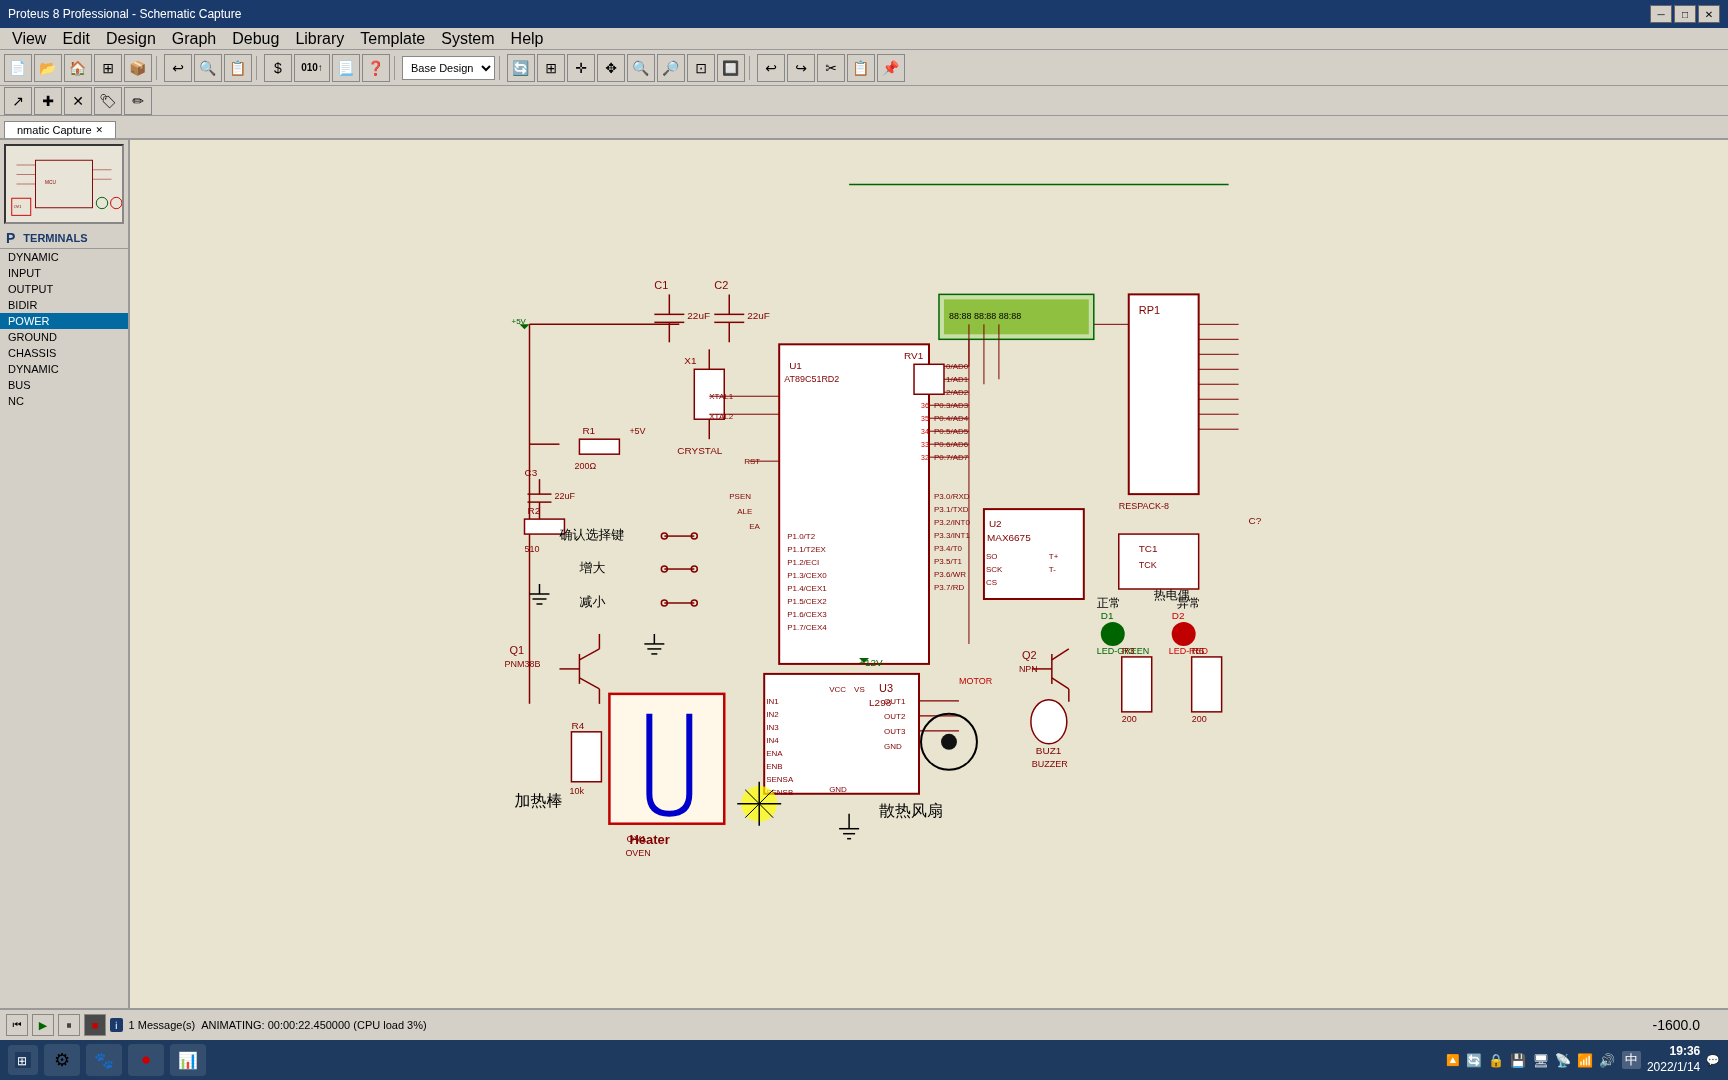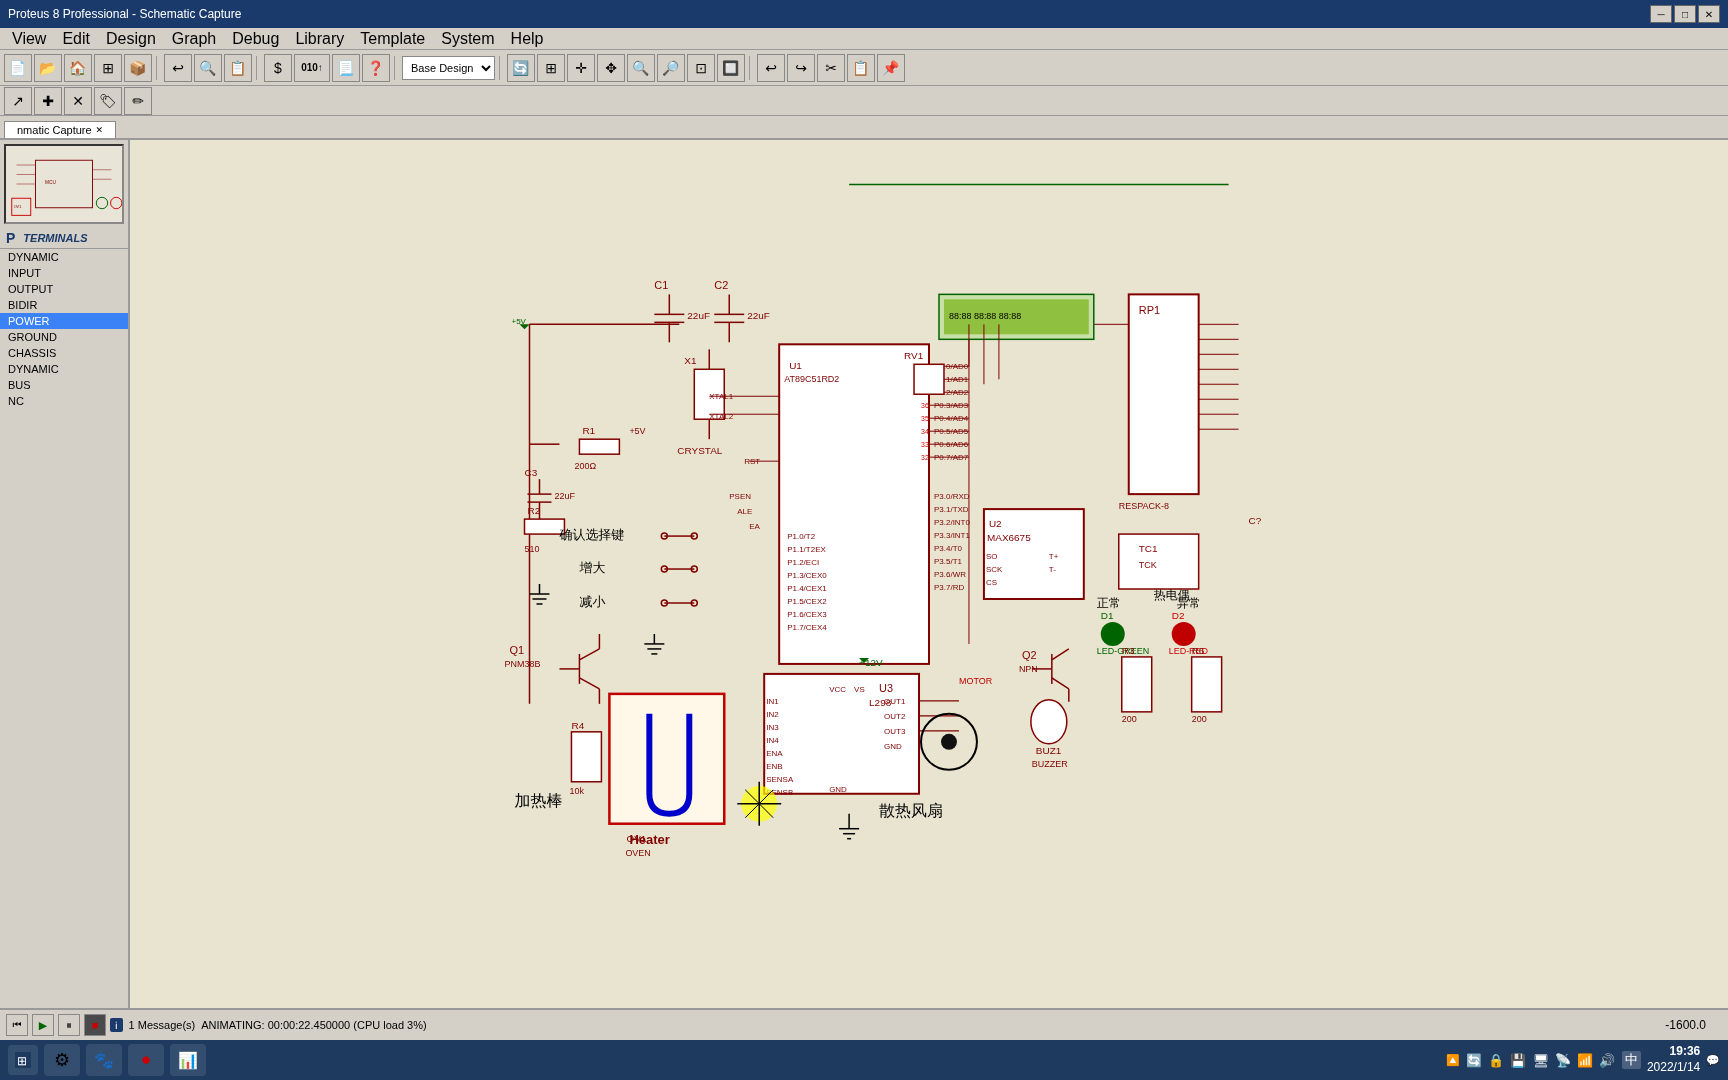--- a/index.html
+++ b/index.html
@@ -121,21 +121,21 @@
     }
     #sidebar-mode span { margin-right: 4px; color: #1a3a6b; font-weight: bold; font-size: 14px; }
 
     .sidebar-list { list-style: none; border-top: 1px solid #999; }
     .sidebar-list li {
       padding: 2px 8px;
       font-size: 11px;
       cursor: pointer;
       color: #000;
     }
-    .sidebar-list li.selected { background: #3b82f6; color: white; }
+    .sidebar-list li.selected { background: #0369a1; color: white; }
 
     
     #canvas-area {
       flex: 1;
       background: #e8e4d0;
       position: relative;
       overflow: hidden;
     }
     #schematic-canvas {
       position: absolute;
@@ -290,21 +290,21 @@
         <text x="40" y="40" font-size="5" fill="#800000">MCU</text>
         <rect x="5" y="55" width="20" height="18" fill="none" stroke="#c00" stroke-width="1"></rect>
         <text x="7" y="65" font-size="4" fill="#800000">OV1</text>
         <circle cx="100" cy="60" r="6" fill="none" stroke="#006400" stroke-width="1"></circle>
         <circle cx="115" cy="60" r="6" fill="none" stroke="#c00" stroke-width="1"></circle>
       </svg>
     </div>
 
     <div id="sidebar-mode">
       <span style="color:#1a3a6b;font-weight:bold;font-size:14px;">P</span>
-      <span style="font-weight:bold;font-size:11px;margin-left:4px;font-style:italic;">TERMINALS</span>
+      <span style="font-weight:bold;font-size:11px;margin-left:4px;">TERMINALS</span>
     </div>
 
     <ul class="sidebar-list">
       <li>DYNAMIC</li>
       <li>INPUT</li>
       <li>OUTPUT</li>
       <li>BIDIR</li>
       <li class="selected">POWER</li>
       <li>GROUND</li>
       <li>CHASSIS</li>
@@ -601,21 +601,21 @@
 <div id="statusbar" style="position:absolute;bottom:40px;left:0;right:0;height:32px;background:#d4d0c8;border-top:2px solid #999;display:flex;align-items:center;padding:0 6px;gap:4px;">
   <div class="status-btn" style="font-size:10px;">⏮</div>
   <div class="status-btn" style="color:#006400;">▶</div>
   <div class="status-btn" style="color:#000;">⏸</div>
   <div class="status-btn" style="color:#c00;background:#4a4a4a;">■</div>
   <div id="status-msg">
     <span style="background:#1a3a6b;color:white;border-radius:2px;padding:0 5px;font-size:10px;">ℹ</span>
     <span style="font-size:11px;">1 Message(s)</span>
     <span style="font-size:11px;">ANIMATING: 00:00:22.450000 (CPU load 3%)</span>
   </div>
-  <div id="status-coord" style="font-size:12px;margin-left:auto;margin-right:16px;">-1600.0</div>
+  <div id="status-coord" style="font-size:14px;margin-left:auto;margin-right:22px;">-1600.0</div>
 </div>
 
 <div id="taskbar" style="position:absolute;bottom:0;left:0;right:0;height:40px;background:#1e3a5f;display:flex;align-items:center;padding:0 8px;justify-content:space-between;">
   <div class="taskbar-left">
     <div class="taskbar-app" style="width:30px;height:30px;">
       <svg width="16" height="16" viewBox="0 0 16 16">
           <rect width="16" height="16" fill="#1e3a5f"></rect>
           <text x="2" y="13" font-size="12" fill="white">⊞</text>
         </svg>
     </div>

